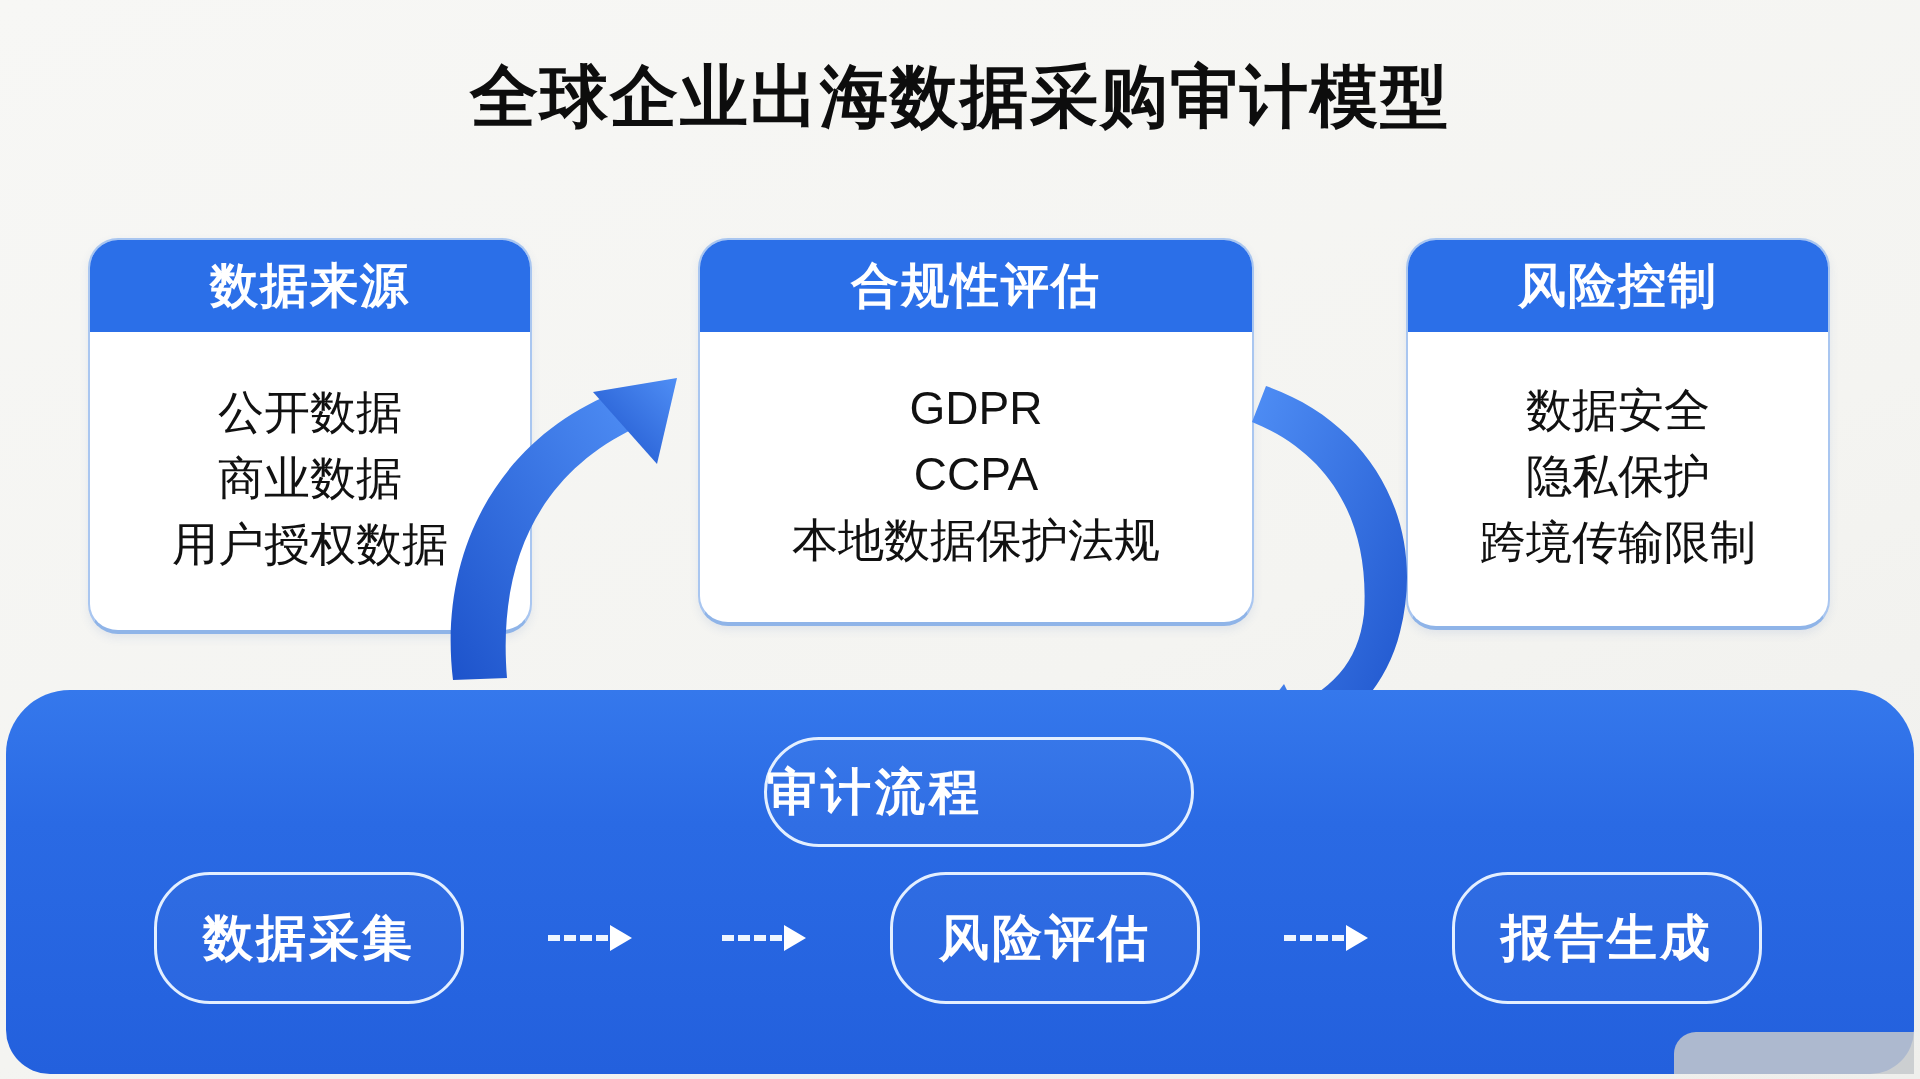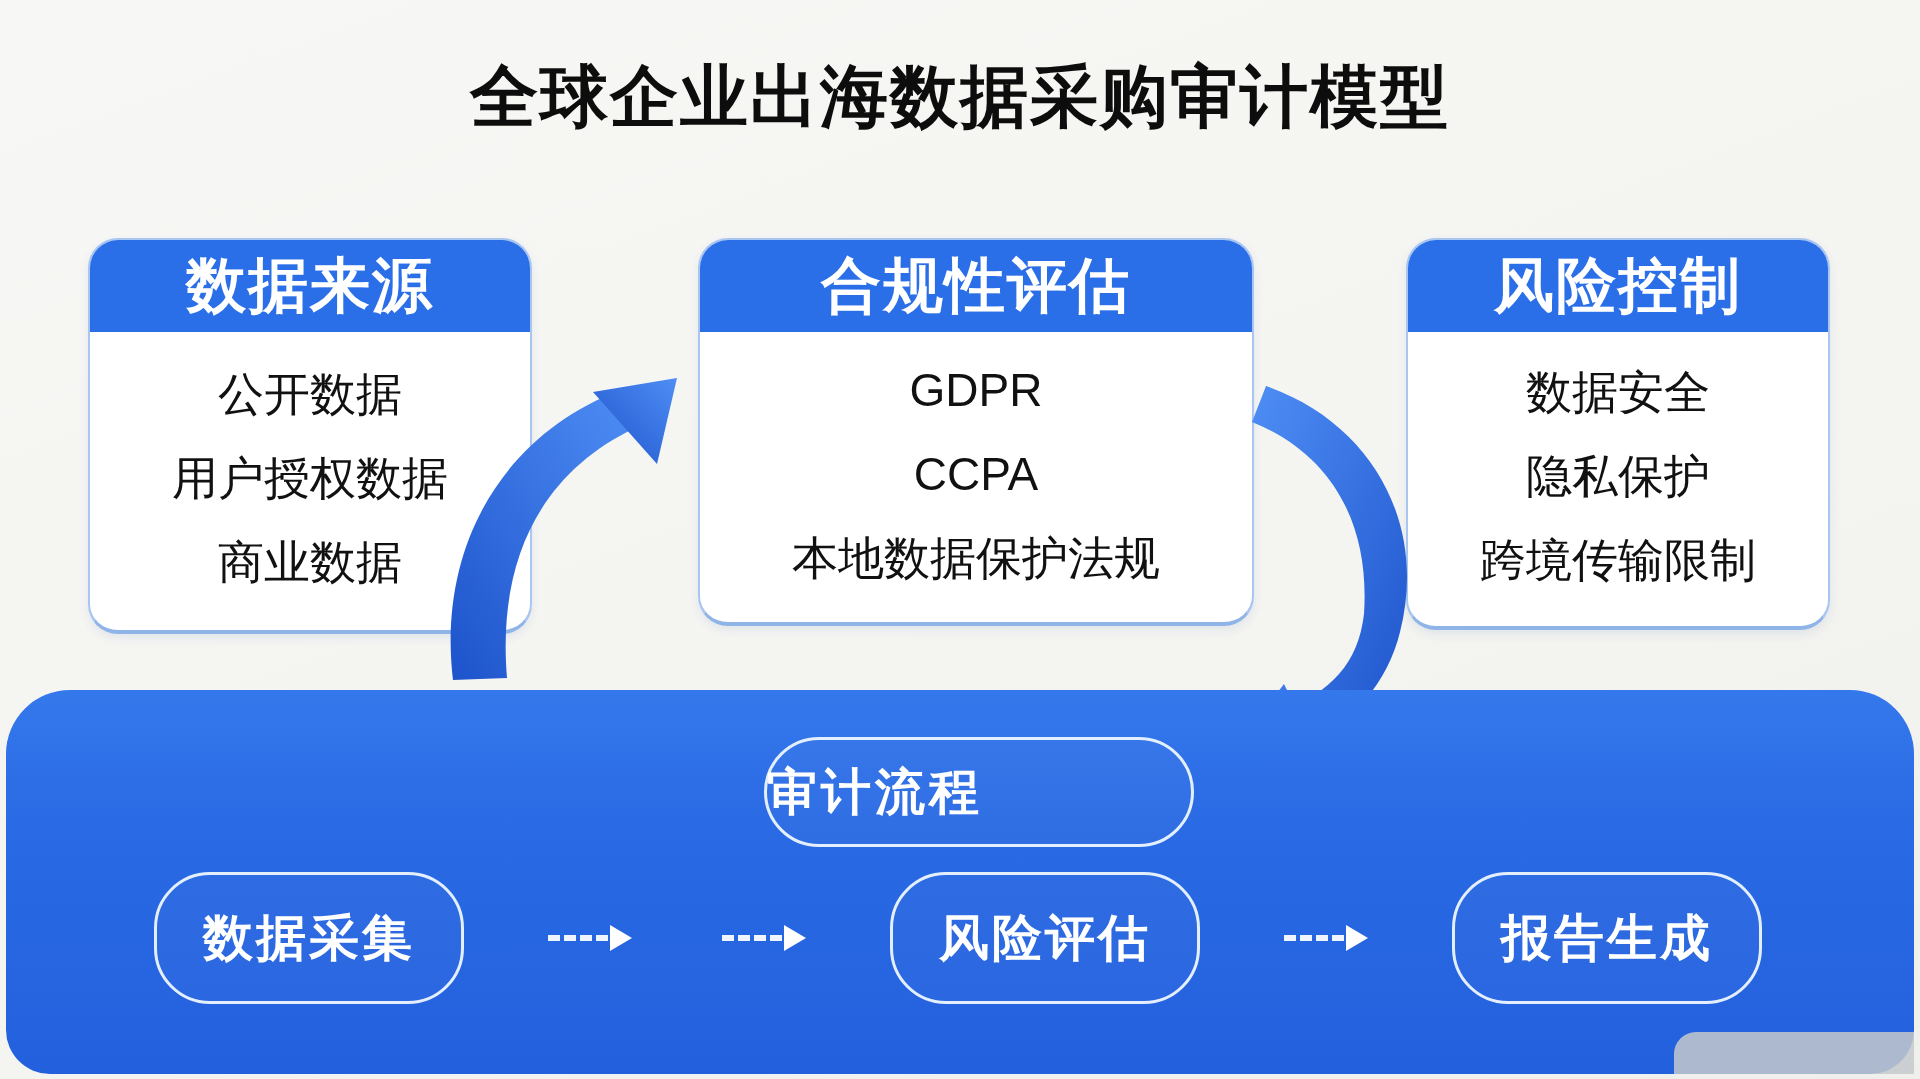--- a/index.html
+++ b/index.html
@@ -24,30 +24,30 @@
     border-bottom:4px solid #8fb4e8;
     border-radius:30px;
     box-shadow:0 4px 10px rgba(60,100,180,0.10);
     display:flex;flex-direction:column;
     overflow:hidden;
   }
   .card-header{
     height:92px;flex:0 0 92px;
     background:#2b6fe8;
     color:#ffffff;
-    font-size:60px;font-weight:800;
+    font-size:48px;font-weight:800;
     display:flex;align-items:center;justify-content:center;
     letter-spacing:2px;
     text-align:right;
   }
   .card-body{
     flex:1;
     display:flex;flex-direction:column;
     align-items:center;justify-content:center;
-    gap:22px;
+    gap:4px;
     padding:10px 8px 16px 8px;
   }
   .card-item{
     font-size:46px;color:#111;line-height:1.35;
     white-space:nowrap;
   }
   .card-source    {left:88px;  width:440px; height:390px;}
   .card-compliance{left:698px; width:552px; height:382px;}
   .card-risk      {left:1406px;width:420px; height:386px;}
 
@@ -117,22 +117,22 @@
 <body>
 
 <div class="page">
 
   <div class="page-title">全球企业出海数据采购审计模型</div>
 
   <div class="card card-source">
     <div class="card-header">数据来源</div>
     <div class="card-body">
       <div class="card-item">公开数据</div>
+      <div class="card-item">商业数据</div>
       <div class="card-item">用户授权数据</div>
-      <div class="card-item">商业数据</div>
     </div>
   </div>
 
   <div class="card card-risk">
     <div class="card-header">风险控制</div>
     <div class="card-body">
       <div class="card-item">数据安全</div>
       <div class="card-item">隐私保护</div>
       <div class="card-item">跨境传输限制</div>
     </div>

